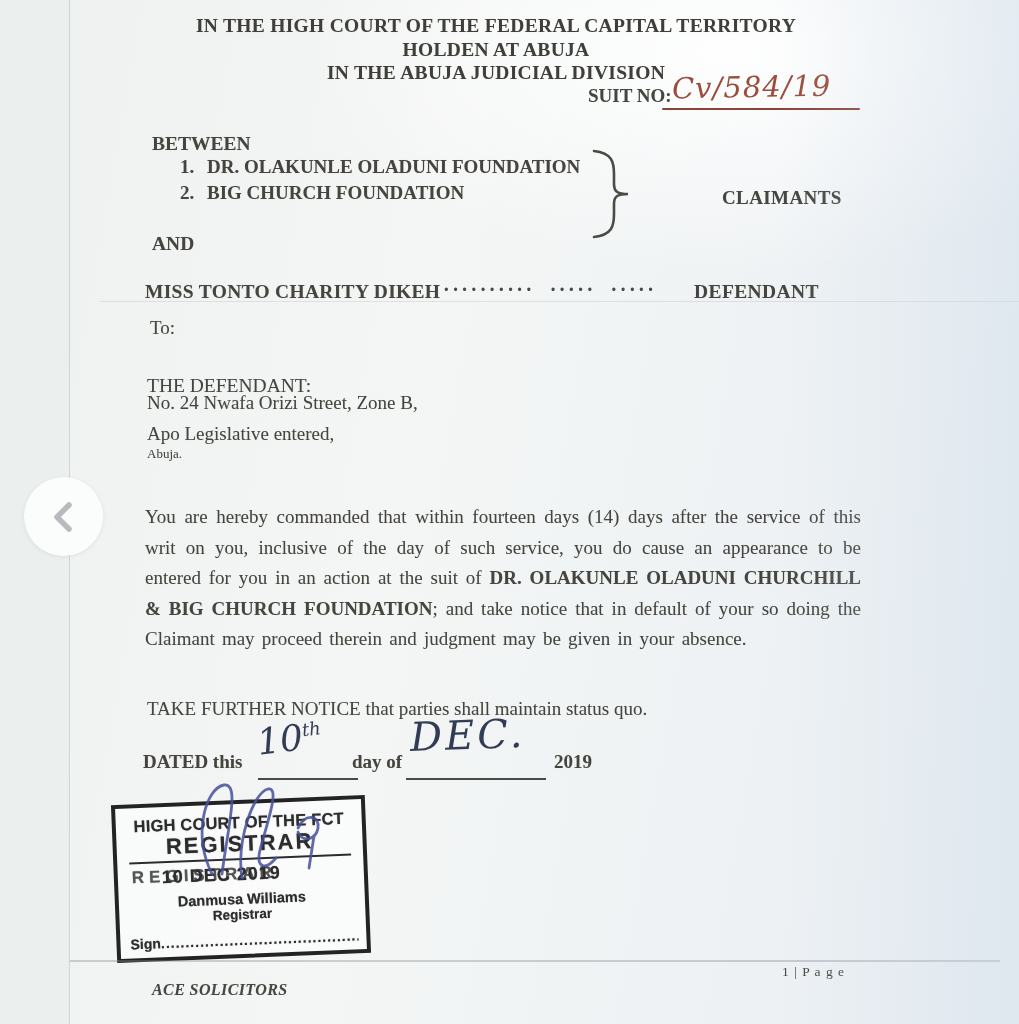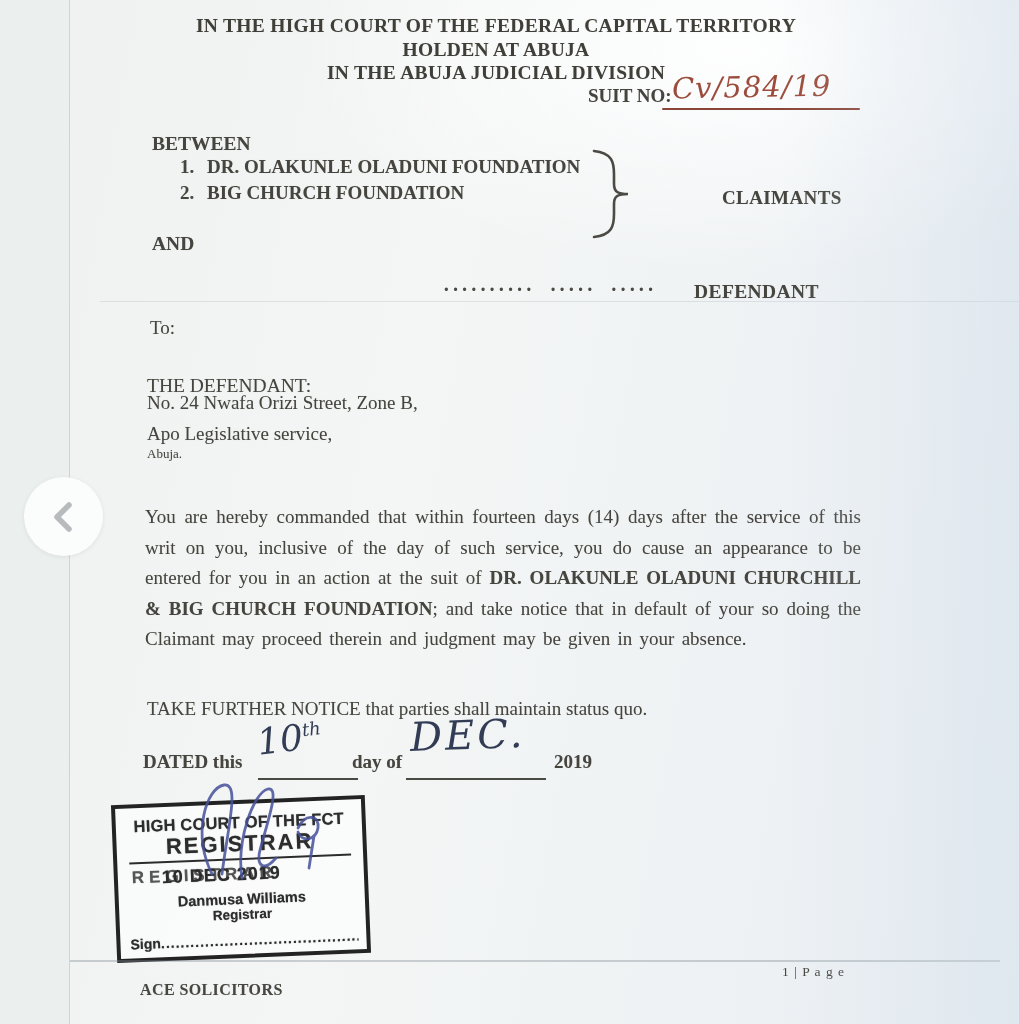--- a/index.html
+++ b/index.html
@@ -65,21 +65,21 @@
   .s3{position:relative;height:25px;margin:4px 0 0 14px;font-weight:bold;}
   .s3base{font-size:17px;letter-spacing:5px;opacity:.8;}
   .s3date{position:absolute;left:30px;top:0;font-size:18px;letter-spacing:1px;}
   .s4{text-align:center;font-weight:bold;font-size:14.5px;margin-top:2px;}
   .s5{text-align:center;font-weight:bold;font-size:13.5px;}
   .s6{position:absolute;left:10px;right:8px;bottom:6px;font-weight:bold;font-size:14px;white-space:nowrap;overflow:hidden;}
   .s6 .sdots{letter-spacing:1px;font-weight:bold;}
 
   .signature{left:182px;top:778px;z-index:6;}
   .pagenum{left:782px;top:964px;font-size:13.5px;color:#44443e;letter-spacing:1px;}
-  .firm{left:140px;top:981px;font-size:16px;font-weight:bold;letter-spacing:.4px;color:#474640;}
+  .firm{left:152px;top:981px;font-size:16px;font-weight:bold;font-style:italic;letter-spacing:.4px;color:#474640;}
 
   .prev-btn{left:24px;top:477px;width:79px;height:79px;border-radius:50%;border:none;cursor:pointer;
     background:#fbfcfc;box-shadow:0 1px 5px rgba(0,0,0,.07);display:flex;align-items:center;justify-content:center;z-index:8;padding:0;}
 </style>
 </head>
 <body>
 
 <div class="canvas">
   <div class="abs left-strip"></div>
   <div class="abs scan-streak"></div>
@@ -97,27 +97,28 @@
   <div class="abs between ink">BETWEEN</div>
   <div class="abs cl-num1 ink">1.</div>
   <div class="abs cl-name1 ink">DR. OLAKUNLE OLADUNI FOUNDATION</div>
   <div class="abs cl-num2 ink">2.</div>
   <div class="abs cl-name2 ink">BIG CHURCH FOUNDATION</div>
   <svg class="abs brace" width="48" height="96" viewBox="0 0 48 96">
     <path d="M6,5 C24,7 26,16 26,28 L26,38 C26,46 30,48 40,48 C30,48 26,50 26,58 L26,68 C26,80 24,89 6,91" fill="none" stroke="#4b4a44" stroke-width="2.6" stroke-linecap="round"></path>
   </svg>
   <div class="abs claimants ink">CLAIMANTS</div>
   <div class="abs and ink">AND</div>
+  <div class="abs def-name ink">MISS TONTO CHARITY DIKEH</div>
   <div class="abs def-dots">··········  ·····  ·····</div>
   <div class="abs def-label ink">DEFENDANT</div>
 
   <div class="abs to ink">To:</div>
   <div class="abs def-title ink">THE DEFENDANT:</div>
   <div class="abs addr1 ink">No. 24 Nwafa Orizi Street, Zone B,</div>
-  <div class="abs addr2 ink">Apo Legislative service,</div>
+  <div class="abs addr2 ink">Apo Legislative entered,</div>
   <div class="abs addr3 ink">Abuja.</div>
 
   <div class="abs para ink"><span>You are hereby commanded that within fourteen days (14) days after the service of this writ on you, inclusive of the day of such service, you do cause an appearance to be entered for you in an action at the suit of </span><span class="b">DR. OLAKUNLE OLADUNI CHURCHILL &amp; BIG CHURCH FOUNDATION</span><span>; and take notice that in default of your so doing the Claimant may proceed therein and judgment may be given in your absence.</span></div>
 
   <div class="abs notice ink">TAKE FURTHER NOTICE that parties shall maintain status quo.</div>
 
   <div class="abs dated-prefix ink">DATED this</div>
   <div class="abs hw-day hw"><span>10</span><sup>th</sup></div>
   <div class="abs day-underline"></div>
   <div class="abs dated-middle ink">day of</div>

